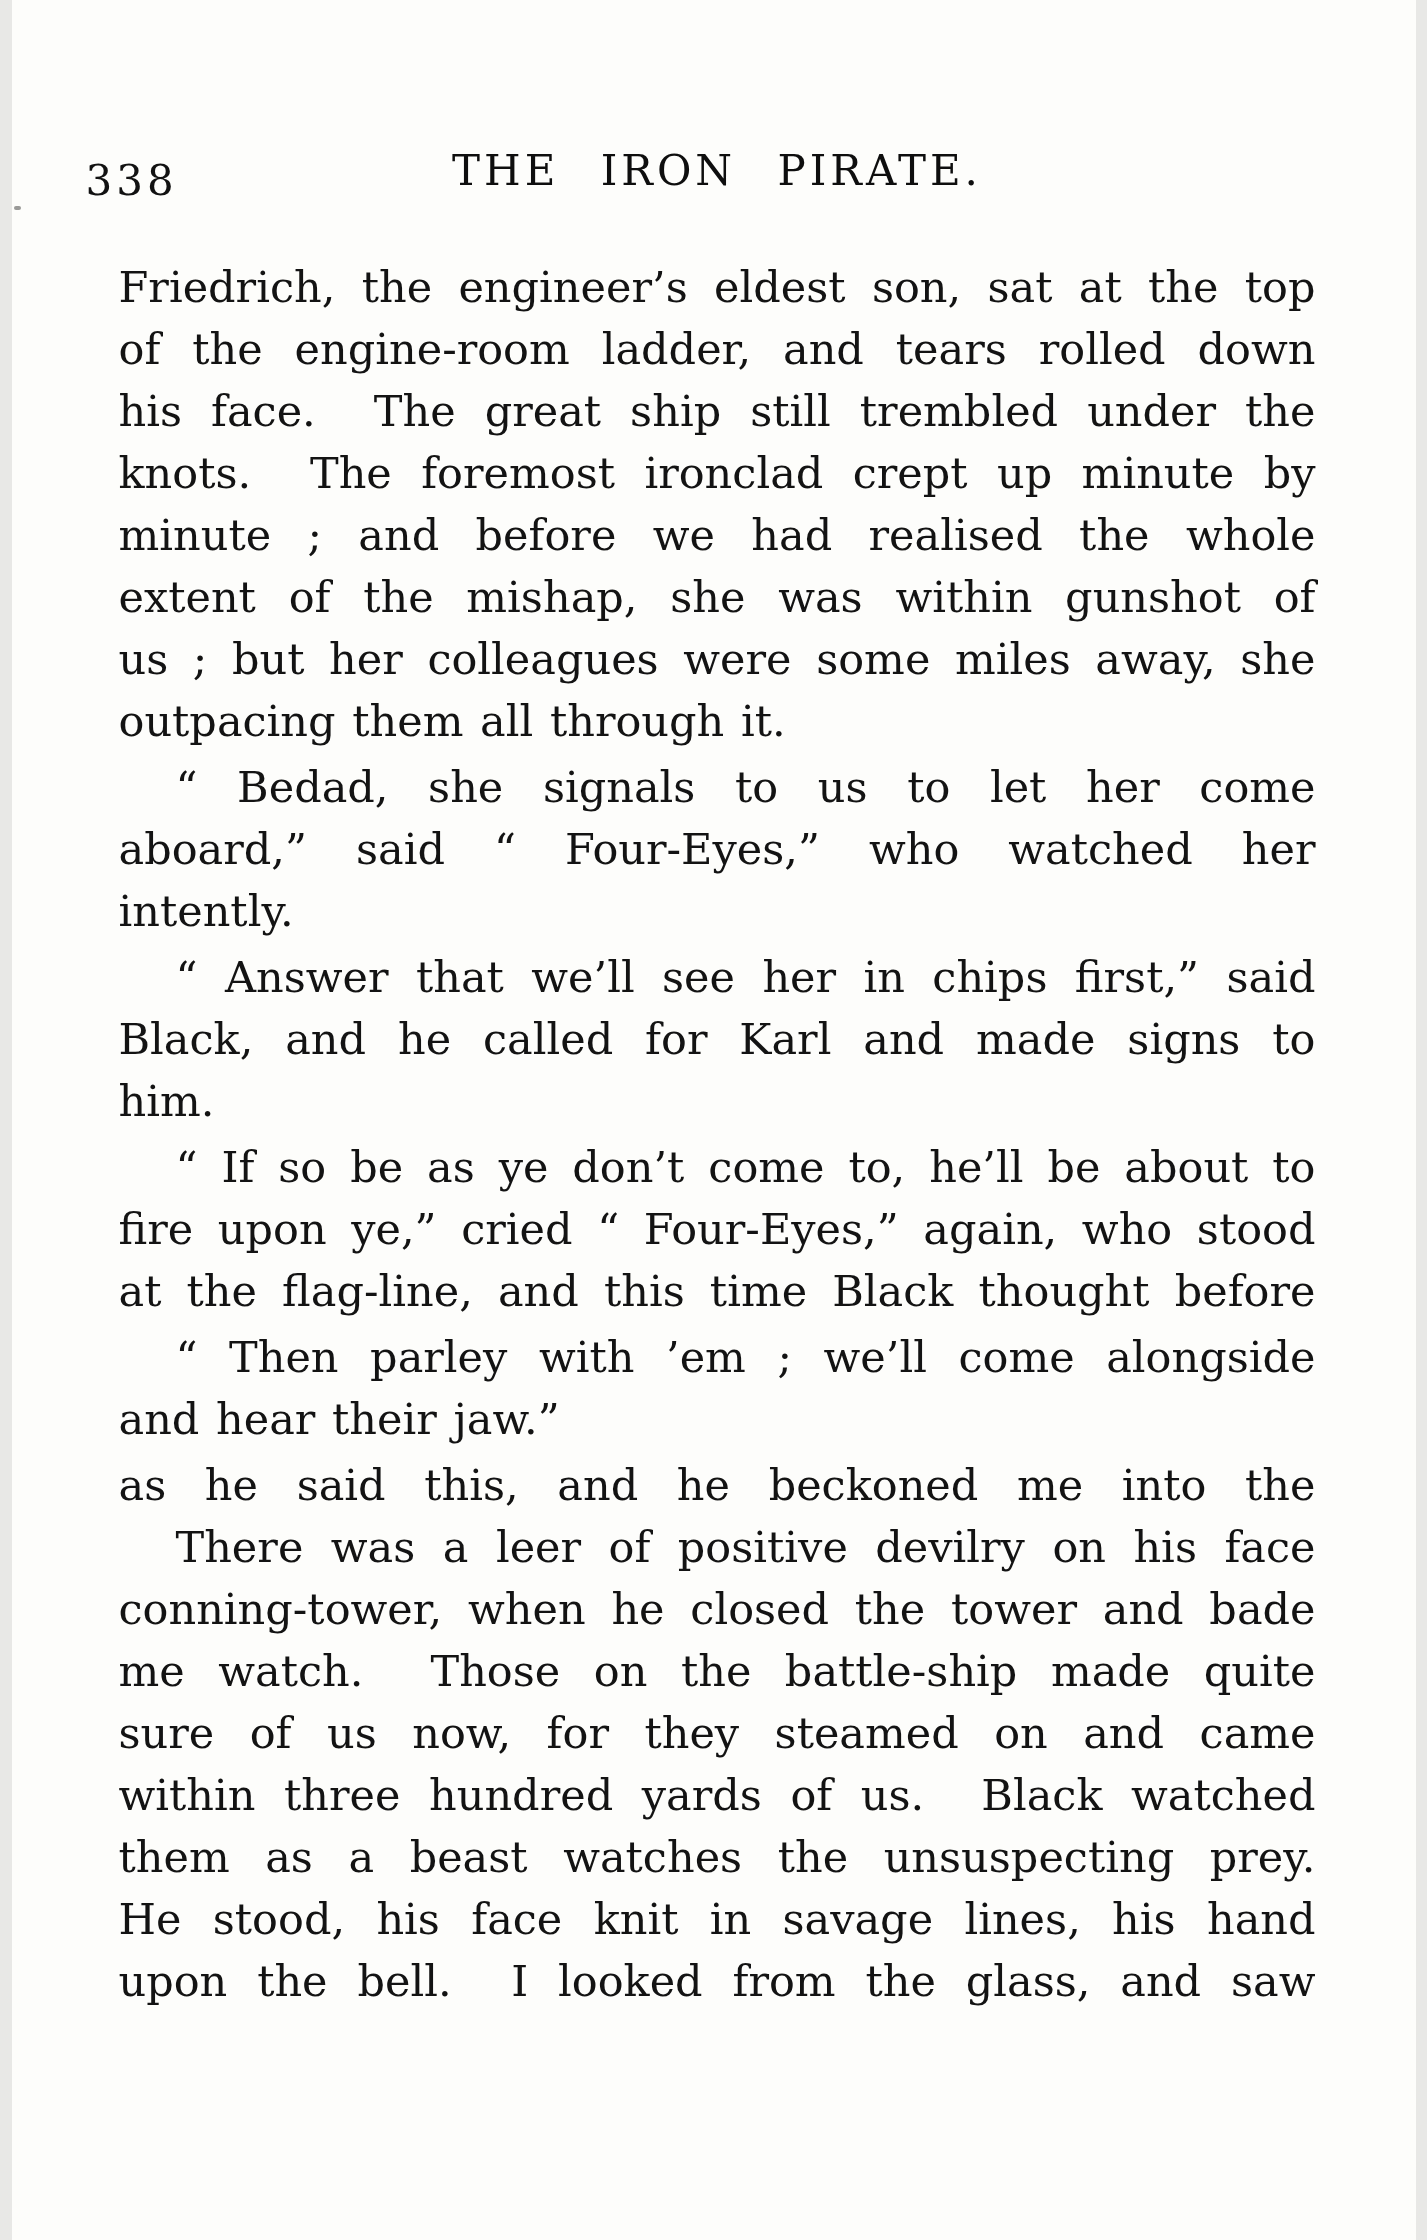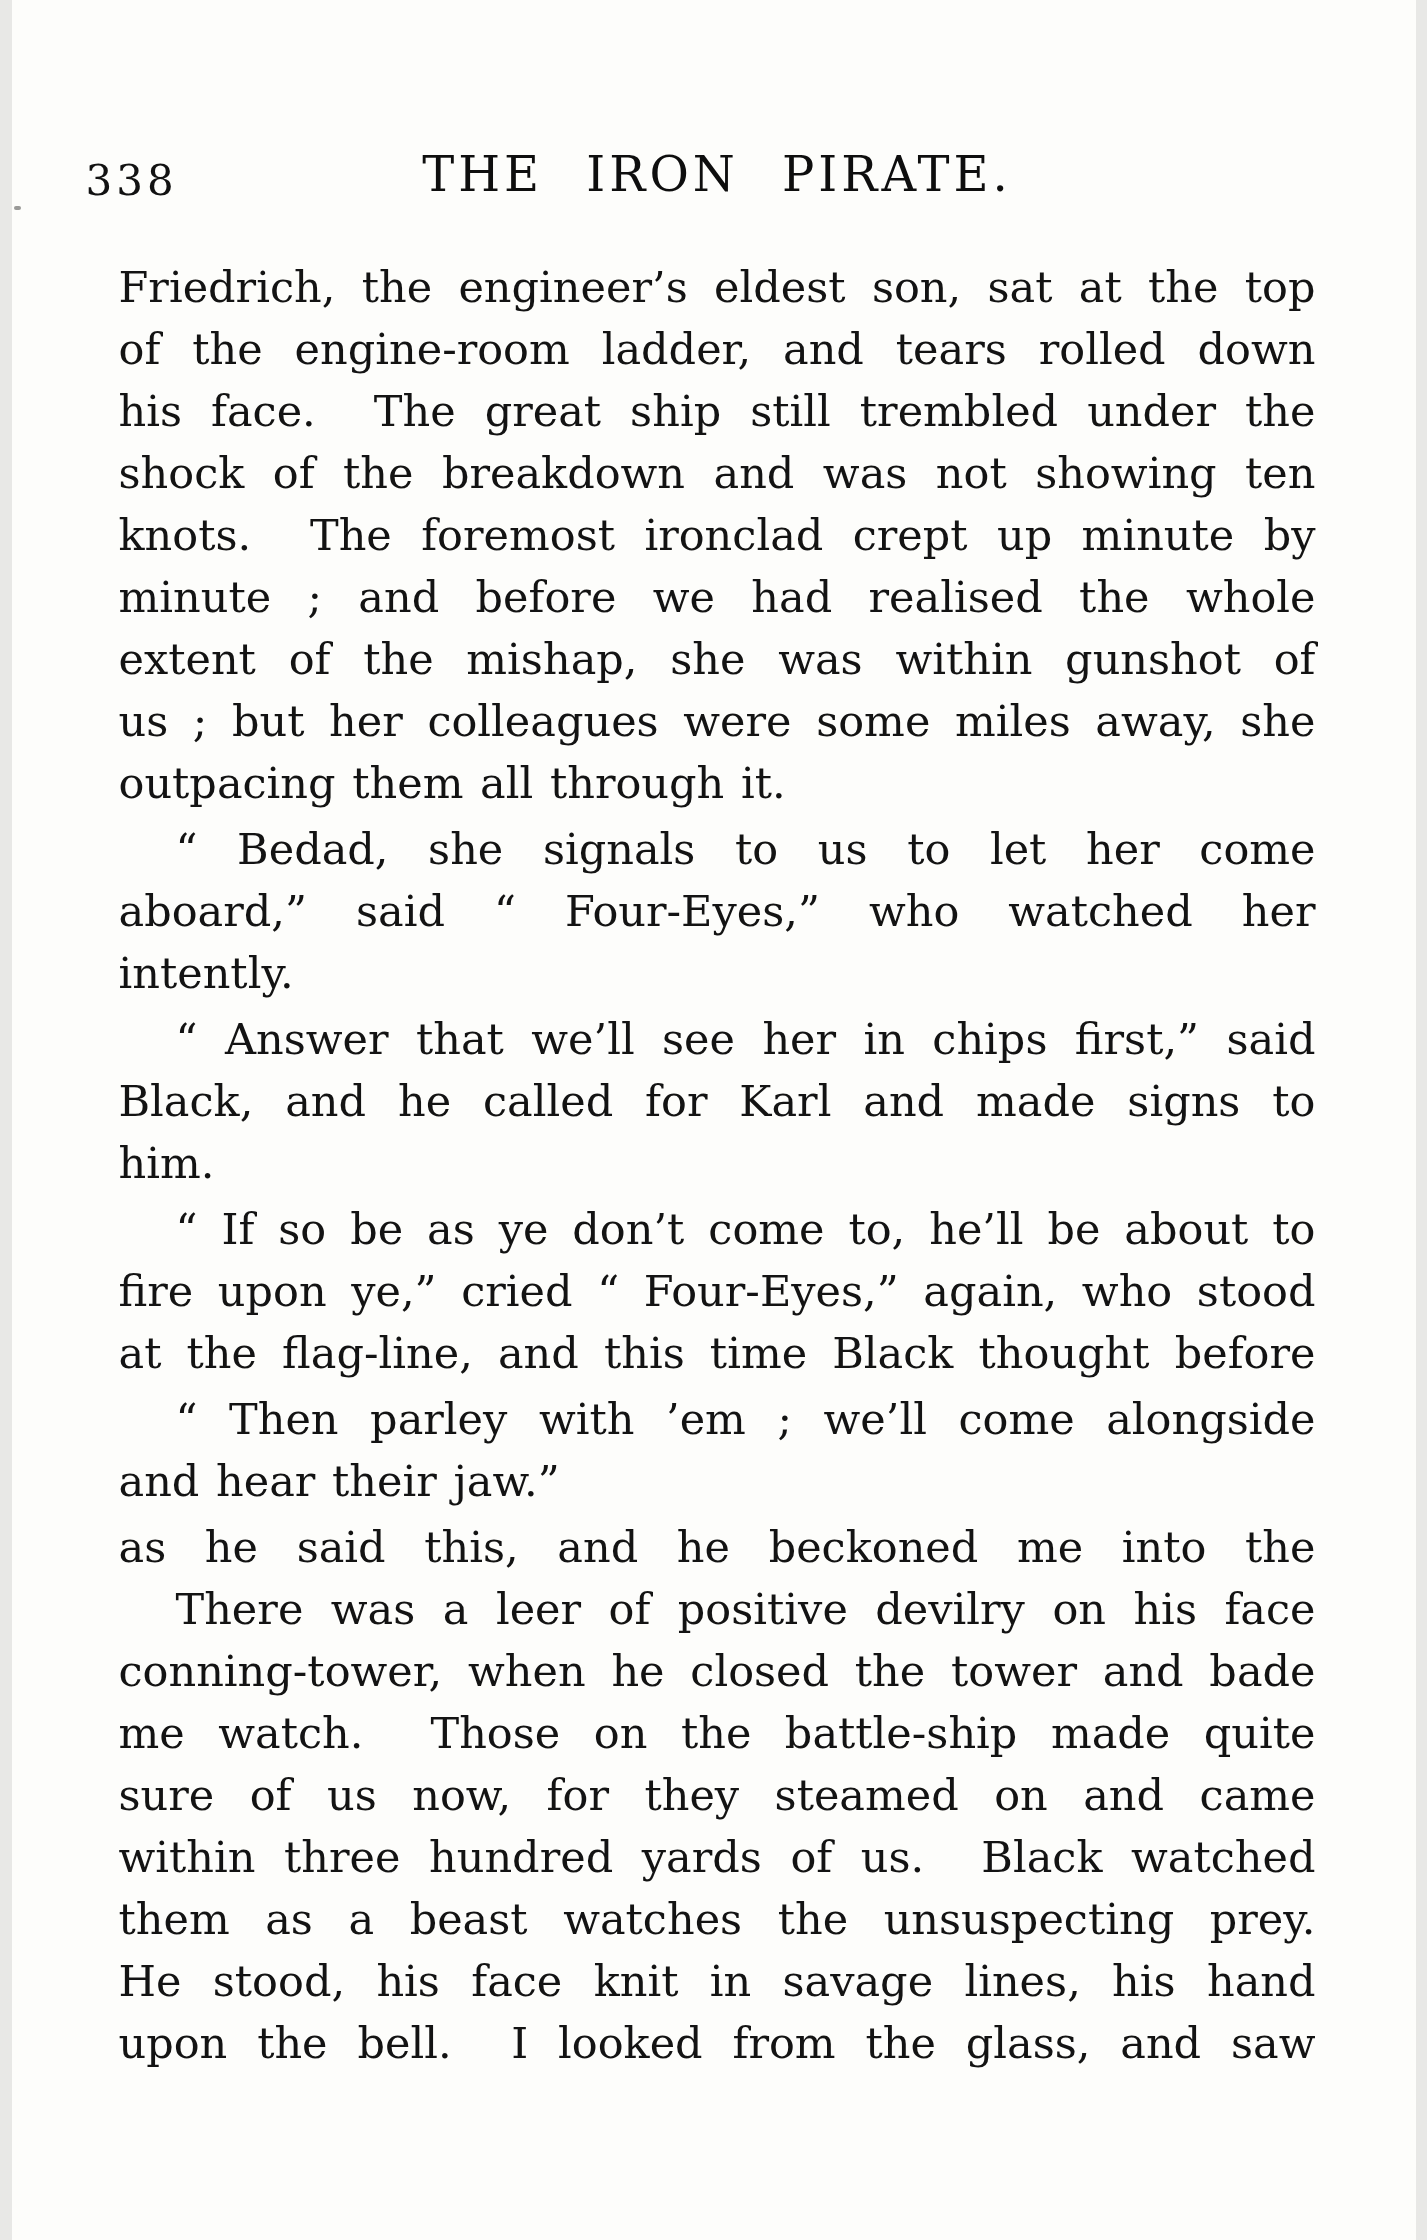--- a/index.html
+++ b/index.html
@@ -31,21 +31,21 @@
     font-size: 42px;
     letter-spacing: 4px;
     color: #111;
   }
   .running-title {
     position: absolute;
     left: 0;
     top: 0;
     width: 100%;
     text-align: center;
-    font-size: 48px;
+    font-size: 42px;
     letter-spacing: 4px;
     word-spacing: 24px;
     color: #0e0e0e;
   }
   .text-block {
     position: absolute;
     top: 252px;
     left: 103px;
     width: 1205px;
   }
@@ -88,21 +88,20 @@
   <div class="scan-speck"></div>
   <div class="header">
     <div class="page-number">338</div>
     <div class="running-title">THE IRON PIRATE.</div>
   </div>
   <div class="text-block">
       <div class="paragraph">
         <div class="line">Friedrich, the engineer’s eldest son, sat at the top</div>
         <div class="line">of the engine-room ladder, and tears rolled down</div>
         <div class="line">his face.  The great ship still trembled under the</div>
-        <div class="line">shock of the breakdown and was not showing ten</div>
         <div class="line">knots.  The foremost ironclad crept up minute by</div>
         <div class="line">minute ; and before we had realised the whole</div>
         <div class="line">extent of the mishap, she was within gunshot of</div>
         <div class="line">us ; but her colleagues were some miles away, she</div>
         <div class="line no-just">outpacing them all through it.</div>
       </div>
       <div class="paragraph">
         <div class="line indent">“ Bedad, she signals to us to let her come</div>
         <div class="line">aboard,” said “ Four-Eyes,” who watched her</div>
         <div class="line no-just">intently.</div>

